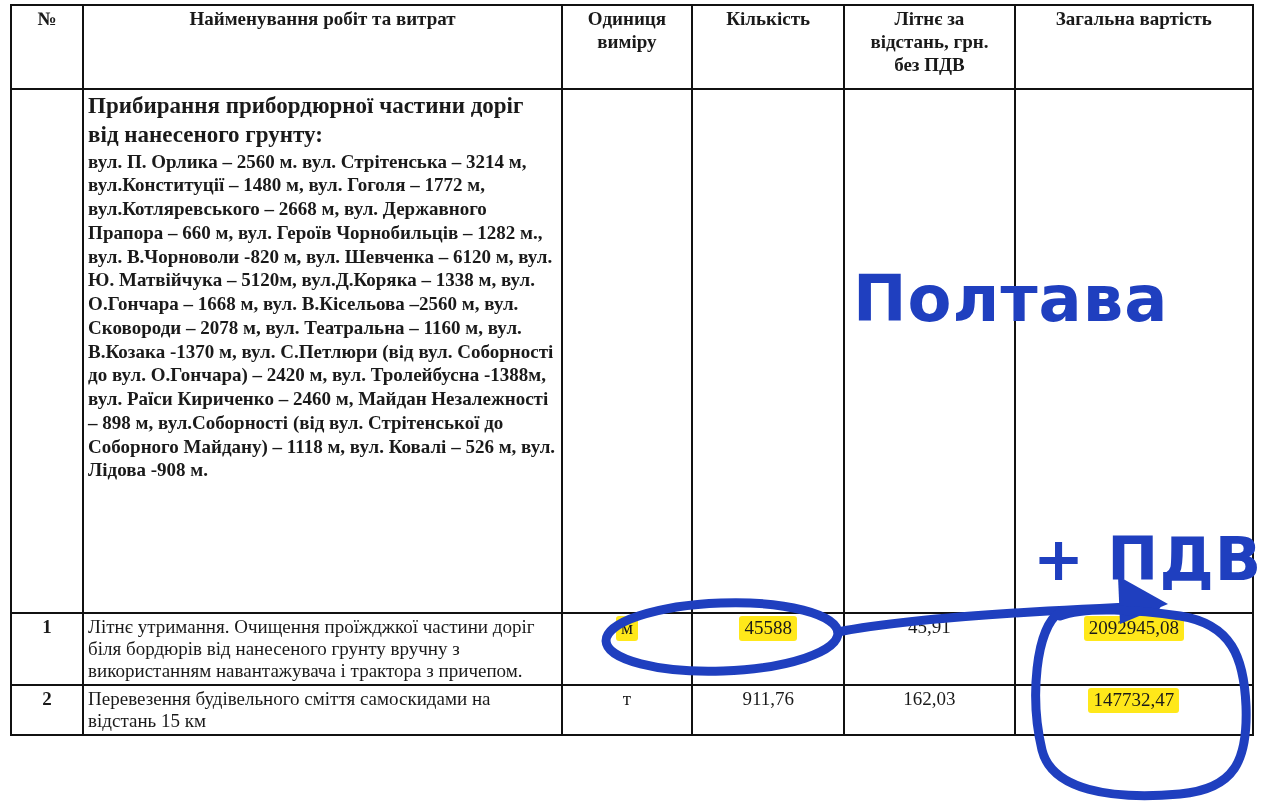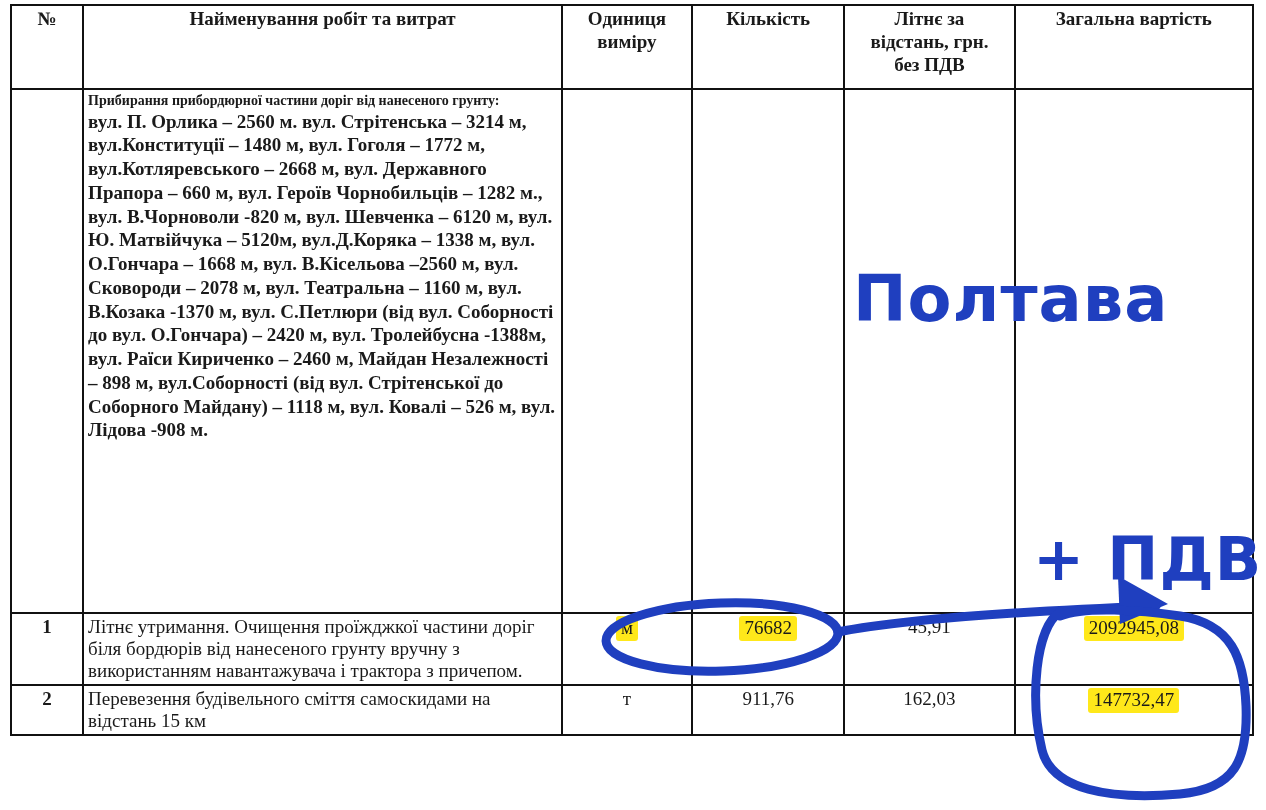--- a/index.html
+++ b/index.html
@@ -49,21 +49,21 @@
     vertical-align: middle;
     height: 78px;
     padding: 4px 6px;
   }
   thead th.wrapped { line-height: 1.2; }
   .cell-num { text-align: center; font-weight: bold; font-size: 20px; vertical-align: top; padding-top: 6px; }
 
   
   .desc-block { padding: 6px 8px 4px 8px; }
   .desc-block p { margin: 0; }
-  .desc-lead { font-weight: bold; font-size: 14px; line-height: 1.25; }
+  .desc-lead { font-weight: bold; font-size: 23px; line-height: 1.25; }
   .desc-body { font-weight: bold; font-size: 19px; line-height: 1.25; text-align: left; }
 
   .row-desc td { height: 518px; }
 
   .val-center { text-align: center; font-size: 21px; padding-top: 6px; }
 
   .item-text { font-size: 19.5px; line-height: 1.3; padding: 5px 6px; }
 
   
   .hl {
@@ -145,21 +145,21 @@
         <td class="val-center"></td>
       </tr>
 
       <tr>
         <td class="cell-num">1</td>
         <td class="item-text">Літнє утримання. Очищення проїжджкої частини доріг біля бордюрів від нанесеного грунту вручну з використанням навантажувача і трактора з причепом.</td>
         <td class="val-center">
           <span class="hl">м</span>
         </td>
         <td class="val-center">
-          <span class="hl">76682</span>
+          <span class="hl">45588</span>
         </td>
         <td class="val-center">45,91</td>
         <td class="val-center">
           <span class="hl">2092945,08</span>
         </td>
       </tr>
 
       <tr>
         <td class="cell-num">2</td>
         <td class="item-text">Перевезення  будівельного сміття самоскидами на відстань 15 км</td>

